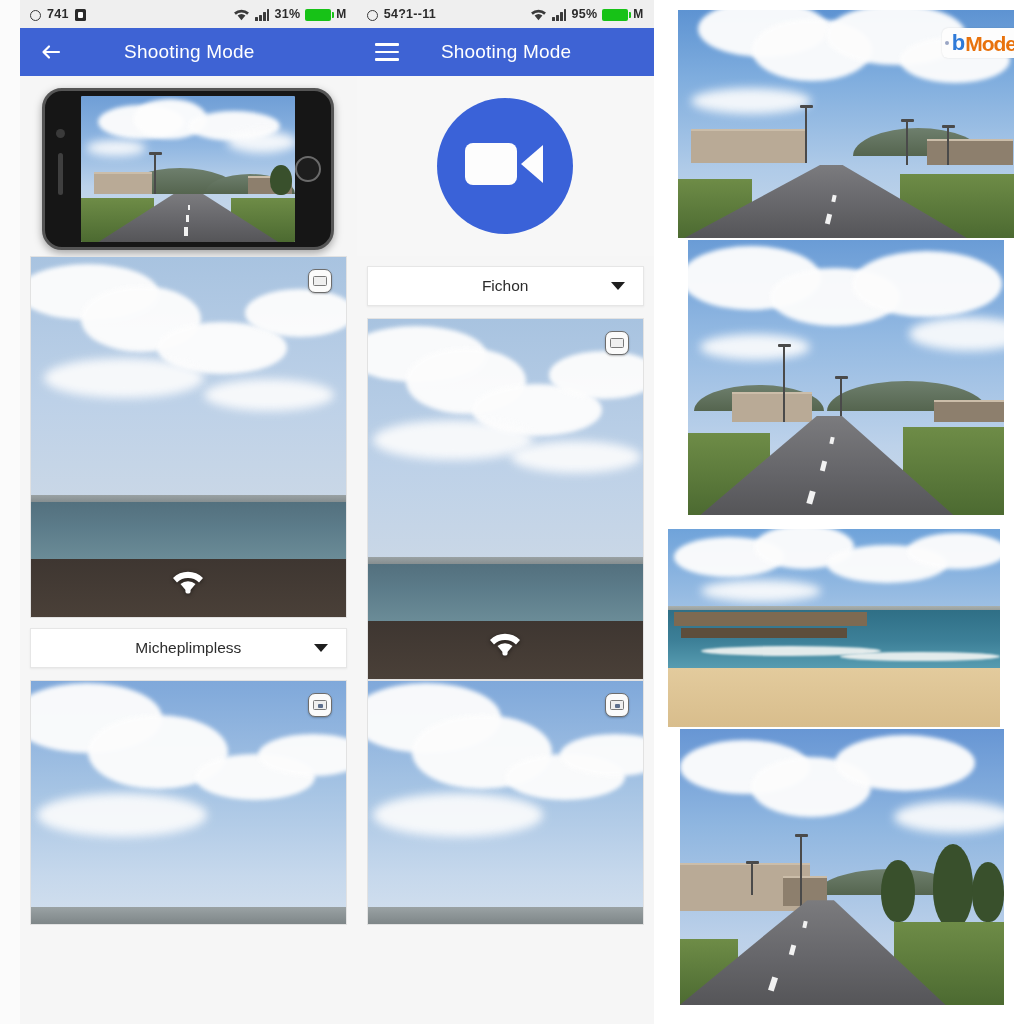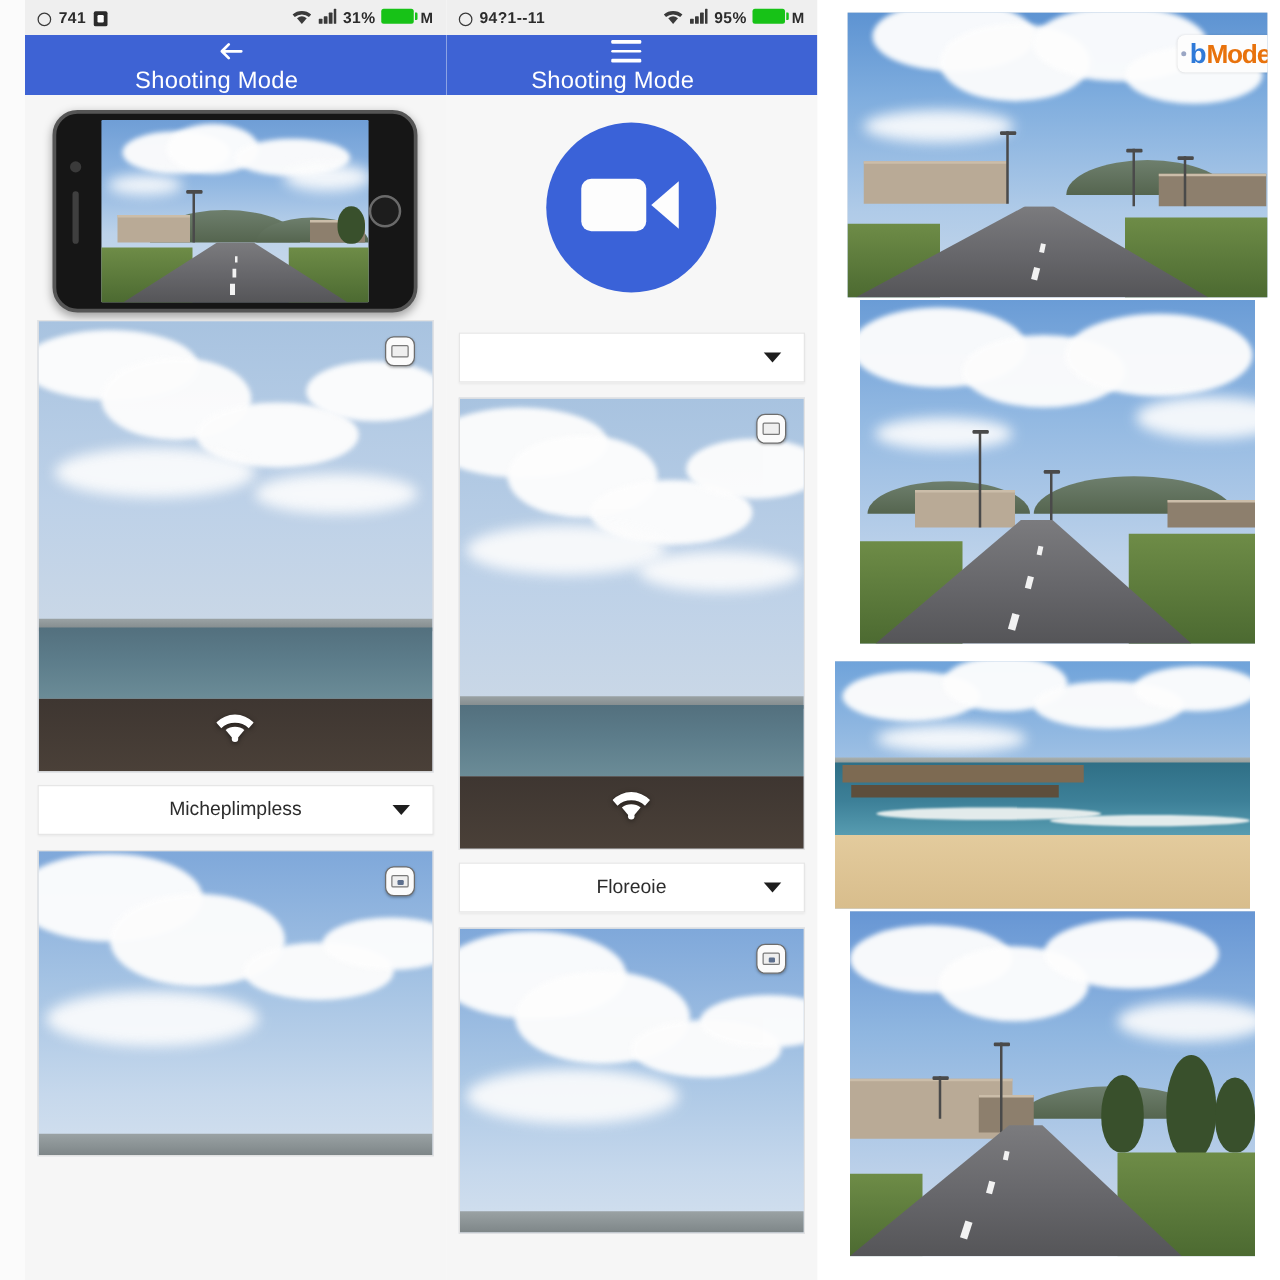--- a/index.html
+++ b/index.html
@@ -32,21 +32,21 @@
     background: #efefef;
     display: flex;
     align-items: center;
     padding: 0 10px;
     font-size: 12.5px;
     font-weight: bold;
     color: #2b2b2b;
     letter-spacing: .3px;
   }
   .sb-left { display: flex; align-items: flex-end; gap: 6px; }
-  .sb-right { margin-left: auto; display: flex; align-items: flex-start; gap: 5px; }
+  .sb-right { margin-left: auto; display: flex; align-items: flex-end; gap: 5px; }
   .sb-dot {
     width: 11px; height: 11px; border-radius: 50%;
     border: 1.6px solid #3a3a3a;
     display:inline-block;
   }
   .sb-sq {
     width: 11px; height: 12px; background: #2b2b2b;
     display:inline-block; border-radius: 1.5px;
     position: relative;
   }
@@ -74,21 +74,20 @@
   .bars i:nth-child(1){height:4px;} .bars i:nth-child(2){height:6px;}
   .bars i:nth-child(3){height:9px;} .bars i:nth-child(4){height:12px;}
 
   .appbar {
     height: 48px;
     background: #3e63d4;
     display: flex;
     align-items: center;
     padding: 0 18px;
     color: #ffffff;
-    flex-direction: column;
   }
   .appbar .nav-icon { width: 26px; height: 26px; flex: 0 0 26px; margin-right: 6px; }
   .appbar .title {
     flex: 1;
     text-align: center;
     font-size: 19px;
     font-weight: 500;
     letter-spacing: .2px;
     margin-right: 30px;
   }
@@ -427,21 +426,21 @@
           </span>
       </div>
     </div>
   </div>
 
   <div class="phone-col col-b">
 
     <div class="statusbar">
       <span class="sb-left">
         <span class="sb-dot"></span>
-        <span>94?1--11</span>
+        <span>54?1--11</span>
       </span>
       <span class="sb-right">
         <span class="wifi-glyph">
           <svg viewBox="0 0 24 18">
               <path d="M12 17 L6.5 10.5 A9 9 0 0 1 17.5 10.5 Z" fill="#3a3a3a"></path>
               <path d="M1.5 6.2 A16 16 0 0 1 22.5 6.2 L20 9.2 A12.5 12.5 0 0 0 4 9.2 Z" fill="#3a3a3a"></path>
             </svg>
         </span>
         <span class="bars">
             <i></i>
@@ -470,20 +469,21 @@
           <svg width="84" height="54" viewBox="0 0 84 54">
             <rect x="2" y="6" width="52" height="42" rx="8" fill="#fdfdfd"></rect>
             <path d="M58 27 L80 8 L80 46 Z" fill="#fdfdfd"></path>
           </svg>
         </span>
       </div>
     </div>
 
     <div class="pad-h">
       <div class="label-row">
+        <span class="txt">Fichon</span>
         <span class="chev"></span>
       </div>
     </div>
 
     <div class="pad-h">
       <div class="photo-card card-tall">
         <div class="scene">
           <div class="sky-grad-sea"></div>
           <div class="cloud" style="left:-8%;top:2%;width:140px;height:56px;"></div>
           <div class="cloud" style="left:14%;top:8%;width:120px;height:66px;"></div>
@@ -501,26 +501,20 @@
         <span class="wifi-overlay">
           <svg viewBox="0 0 30 24">
               <path d="M15 22 L7.5 13 A12 12 0 0 1 22.5 13 Z" fill="#fff"></path>
               <path d="M0 7 A21 21 0 0 1 30 7 L26 11.5 A16 16 0 0 0 4 11.5 Z" fill="#fff"></path>
               <circle cx="15" cy="20" r="2.6" fill="#fff"></circle>
             </svg>
         </span>
       </div>
     </div>
 
-    <div class="pad-h">
-      <div class="label-row">
-        <span class="txt">Floreoie</span>
-        <span class="chev"></span>
-      </div>
-    </div>
 
     <div class="pad-h">
       <div class="photo-card card-short">
         <div class="scene">
           <div class="sky-grad-beach"></div>
           <div class="cloud" style="left:-6%;top:1%;width:150px;height:70px;"></div>
           <div class="cloud" style="left:16%;top:14%;width:140px;height:74px;"></div>
           <div class="cloud" style="left:50%;top:30%;width:120px;height:46px;"></div>
           <div class="cloud" style="left:70%;top:22%;width:110px;height:42px;"></div>
           <div class="cloud soft" style="left:2%;top:46%;width:170px;height:44px;"></div>

